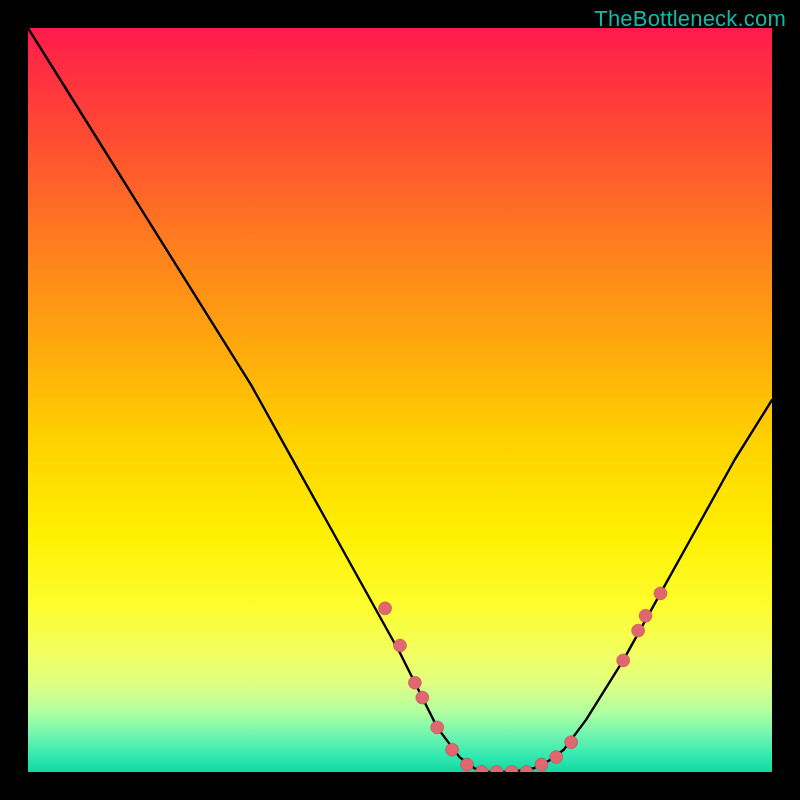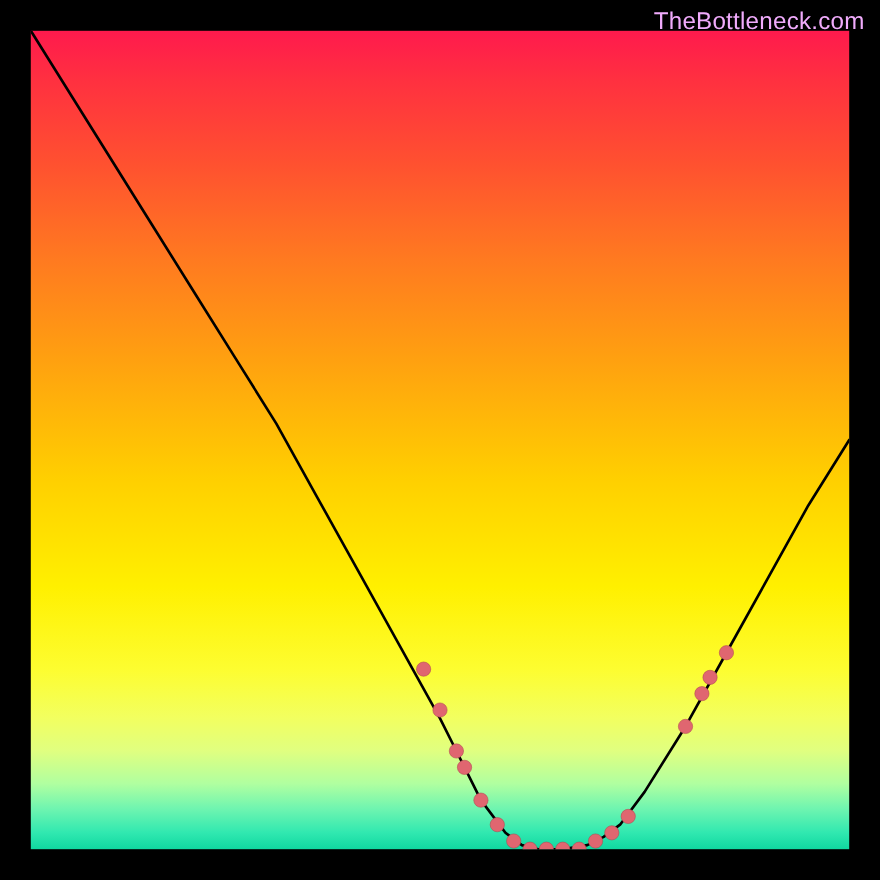--- a/index.html
+++ b/index.html
@@ -37,21 +37,21 @@
       #b0ffa0 92%,
       #70f5b0 95%,
       #30e8b0 98%,
       #10d8a0 100%
     );
   }
   .watermark {
     position: absolute;
     top: 6px;
     right: 14px;
-    color: #f0abfc;
+    color: #14b8a6;
     font-size: 22px;
     font-weight: 500;
     letter-spacing: 0.2px;
     user-select: none;
   }
   svg.curve {
     position: absolute;
     left: 0;
     top: 0;
     width: 744px;

